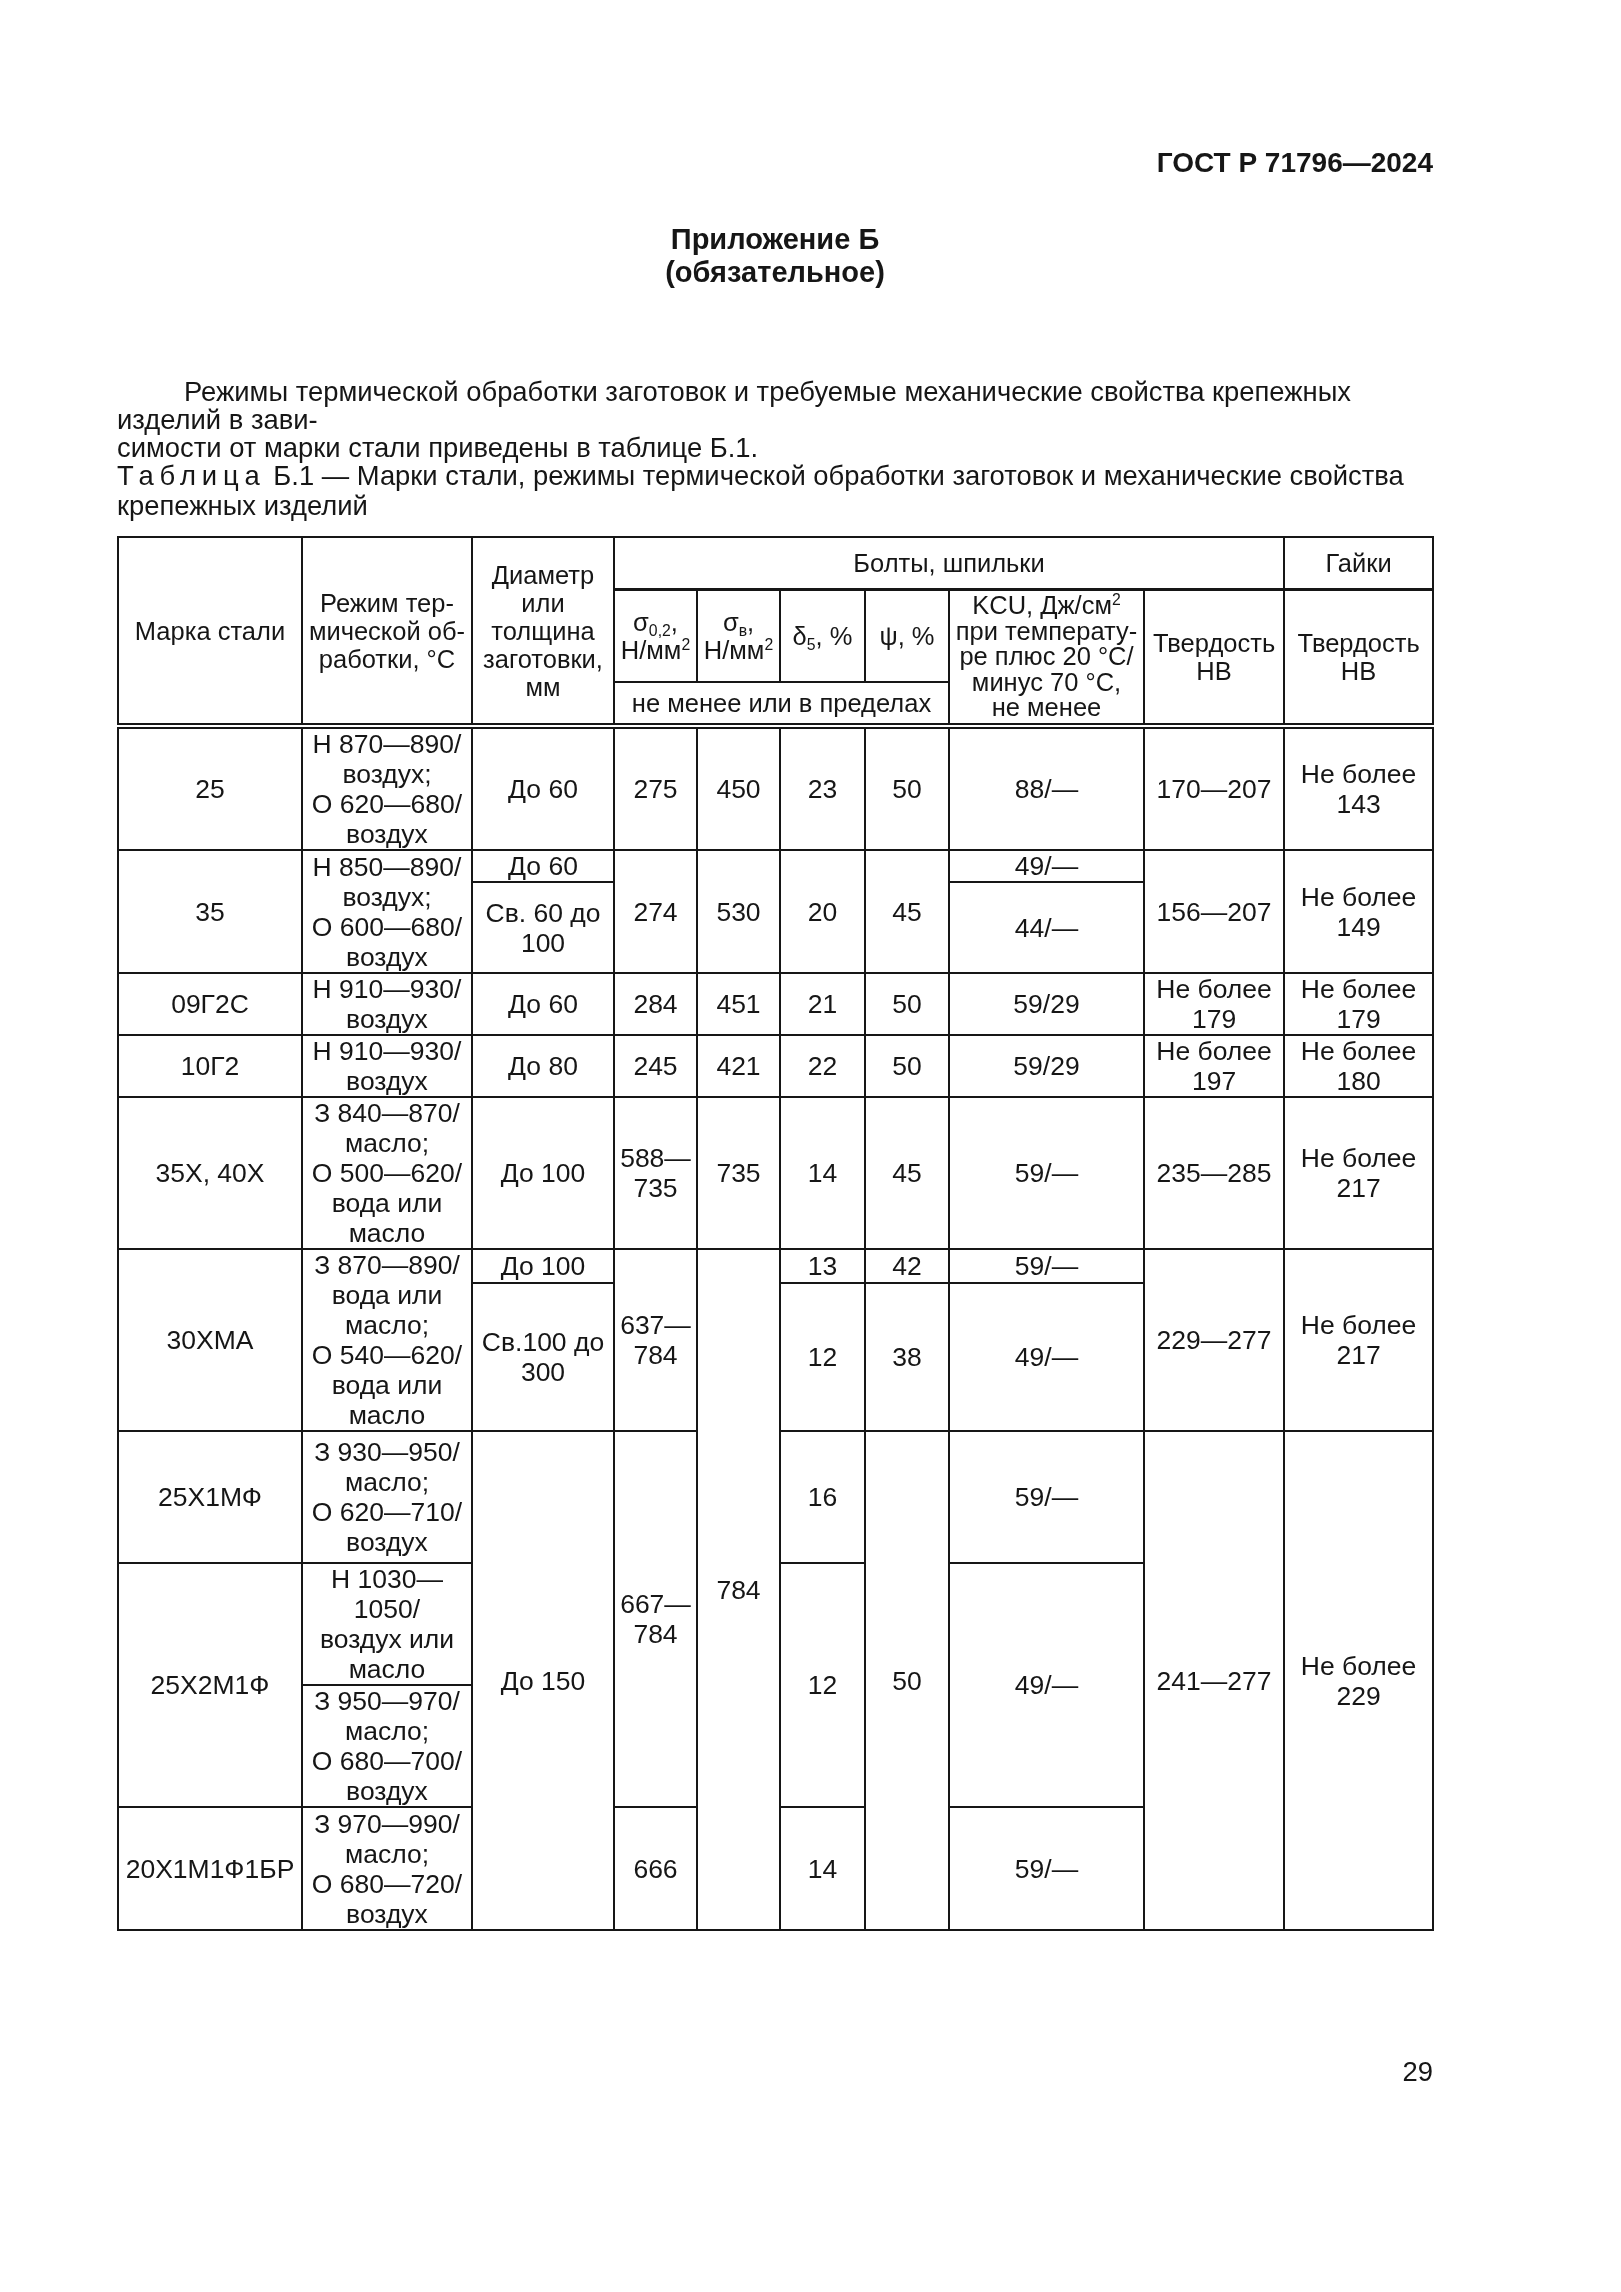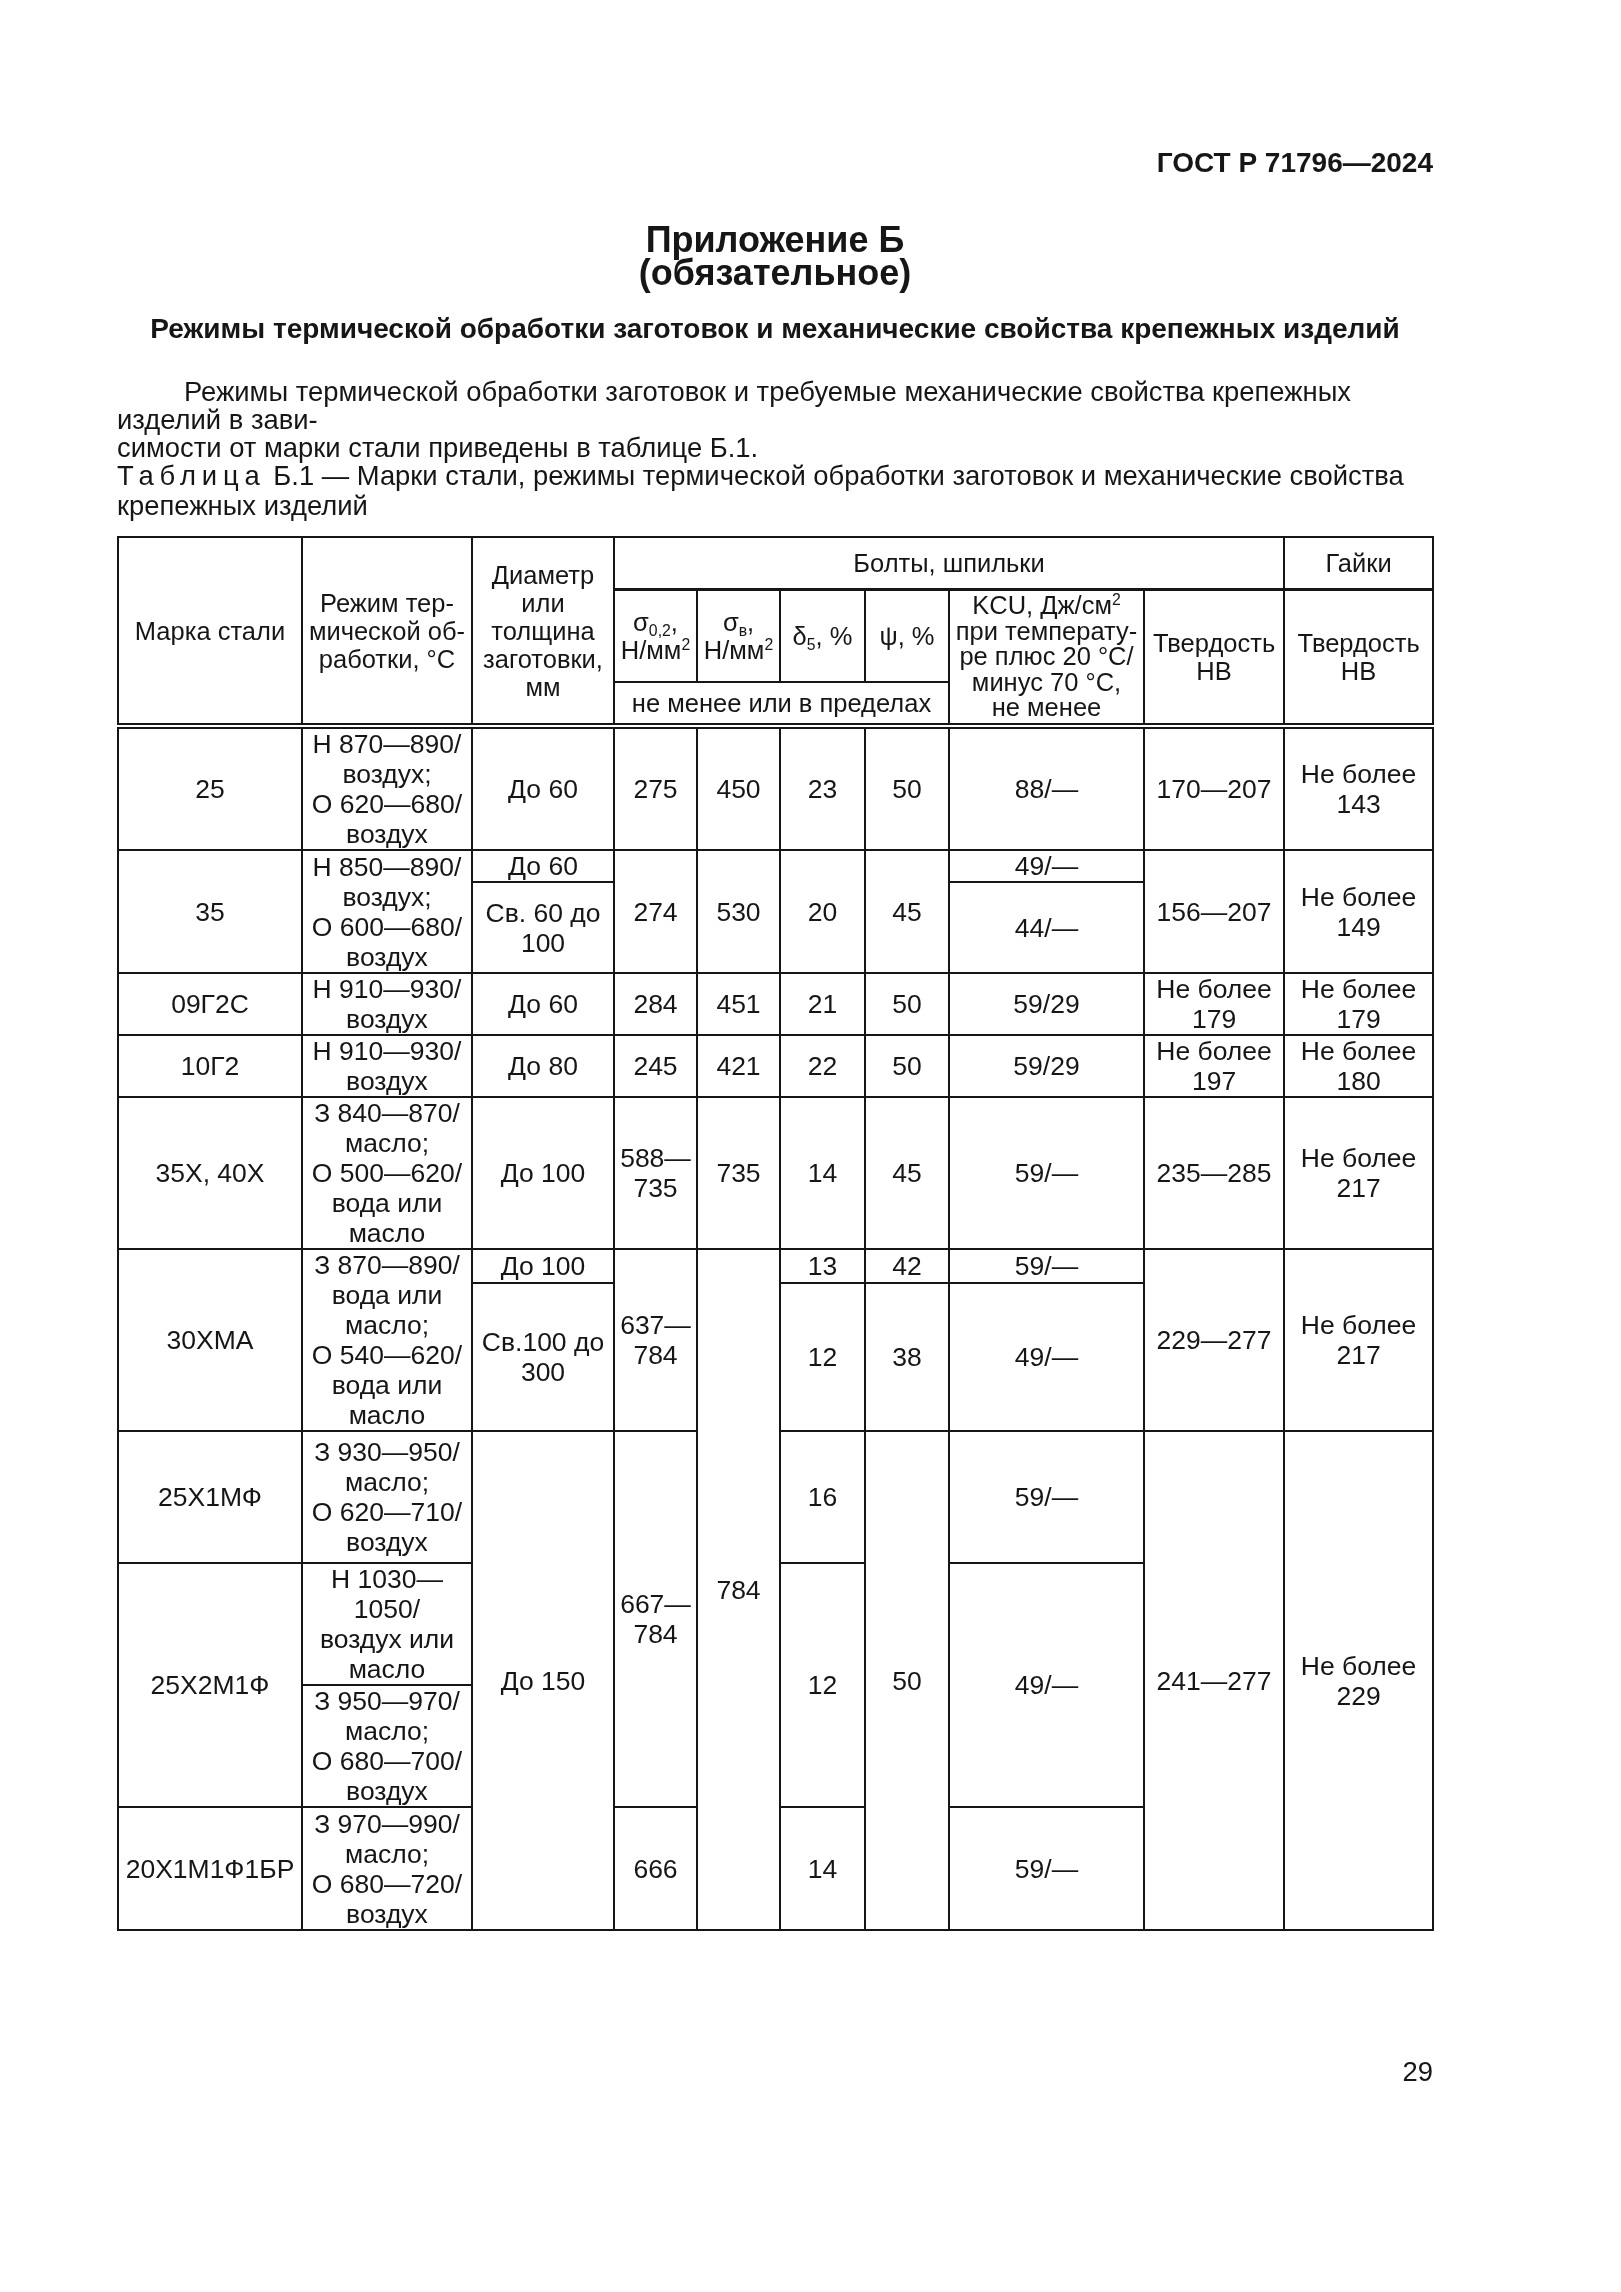--- a/index.html
+++ b/index.html
@@ -7,21 +7,21 @@
     position:relative; width:1621px; height:2293px; background:#ffffff;
     font-family:"Liberation Sans", sans-serif; color:#161616; margin:0 auto;
     overflow:hidden;
   }
   .doc-number {
     position:absolute; top:147px; right:188px;
     font-size:28px; font-weight:bold; white-space:nowrap;margin-left:40px;
   }
   .appendix {
     position:absolute; top:223px; left:117px; width:1316px;
-    text-align:center; font-size:36px; font-weight:bold; line-height:33px;
+    text-align:center; font-size:29px; font-weight:bold; line-height:33px;
   }
   .doc-title {
     position:absolute; top:312px; left:117px; width:1316px;
     text-align:center; font-size:28px; font-weight:bold; line-height:33px;
   }
   .intro {
     position:absolute; top:378px; left:117px; width:1316px;
     font-size:27.4px; line-height:28px; text-indent:67px; text-align:left;
   }
   .table-caption {
@@ -55,21 +55,20 @@
 
 <div class="page">
 
   <div class="doc-number">ГОСТ Р 71796—2024</div>
 
   <div class="appendix">
     <div>Приложение Б</div>
     <div>(обязательное)</div>
   </div>
 
-  <div class="doc-title">Режимы термической обработки заготовок и механические свойства крепежных изделий</div>
 
   <div class="intro">Режимы термической обработки заготовок и требуемые механические свойства крепежных изделий в зави-<br>симости от марки стали приведены в таблице Б.1.</div>
 
   <div class="table-caption">
     <span class="caption-word">Таблица</span>
     <span>Б.1 — Марки стали, режимы термической обработки заготовок и механические свойства крепежных изделий</span>
   </div>
 
   <table class="gtable">
     <colgroup>

